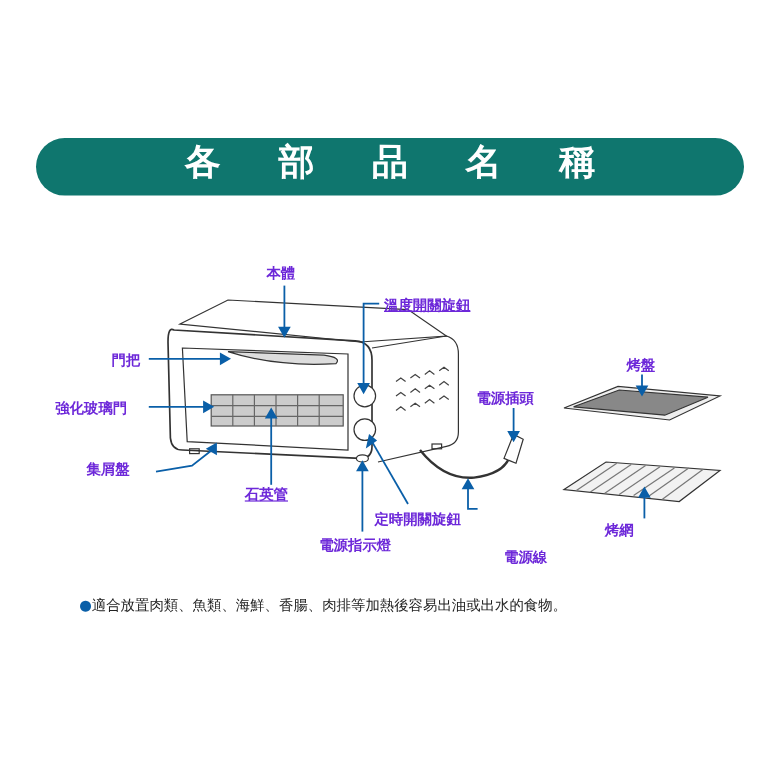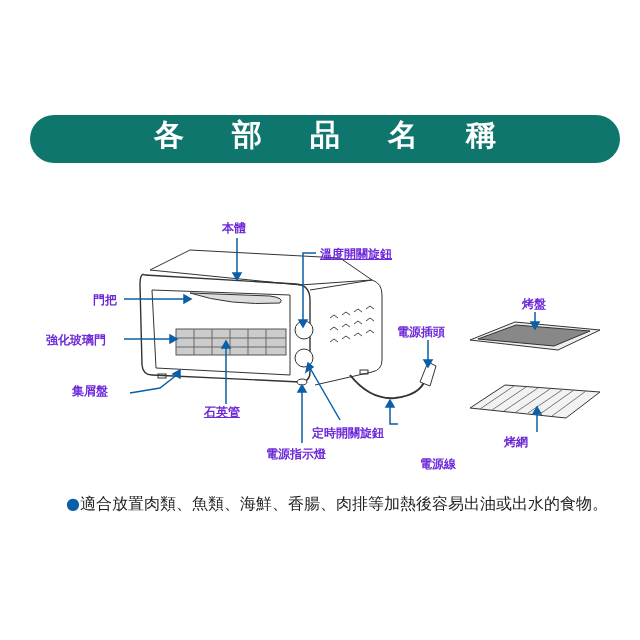--- a/index.html
+++ b/index.html
@@ -5,21 +5,21 @@
   html, body { margin:0; padding:0; background:#ffffff; }
   body { width:640px; height:640px; position:relative; overflow:hidden;
          font-family:"DejaVu Sans", "Liberation Sans", sans-serif; }
   .banner { position:absolute; left:30px; top:115px; width:590px; height:48px;
             border-radius:24px; background:#0f766e; display:flex; align-items:flex-start;
             justify-content:center; }
   .banner-title { color:#ffffff; font-weight:bold; font-size:30px; letter-spacing:48px;
                   padding-left:48px; }
   .lbl { position:absolute; font-size:12px; font-weight:bold; color:#6d28d9; white-space:nowrap; }
   svg.diagram { position:absolute; left:0; top:0; }
-  .notes { position:absolute; left:66px; top:494px; font-size:16px; color:#222; line-height:20px; }
+  .notes { position:absolute; left:66px; top:494px; font-size:12px; color:#222; line-height:20px; }
   .bullet { color:#0a5fa8; }
 </style>
 </head>
 <body>
 
 <div class="banner">
   <span class="banner-title">各部品名稱</span>
 </div>
 
 <svg class="diagram" width="640" height="640" viewBox="0 0 640 640">

